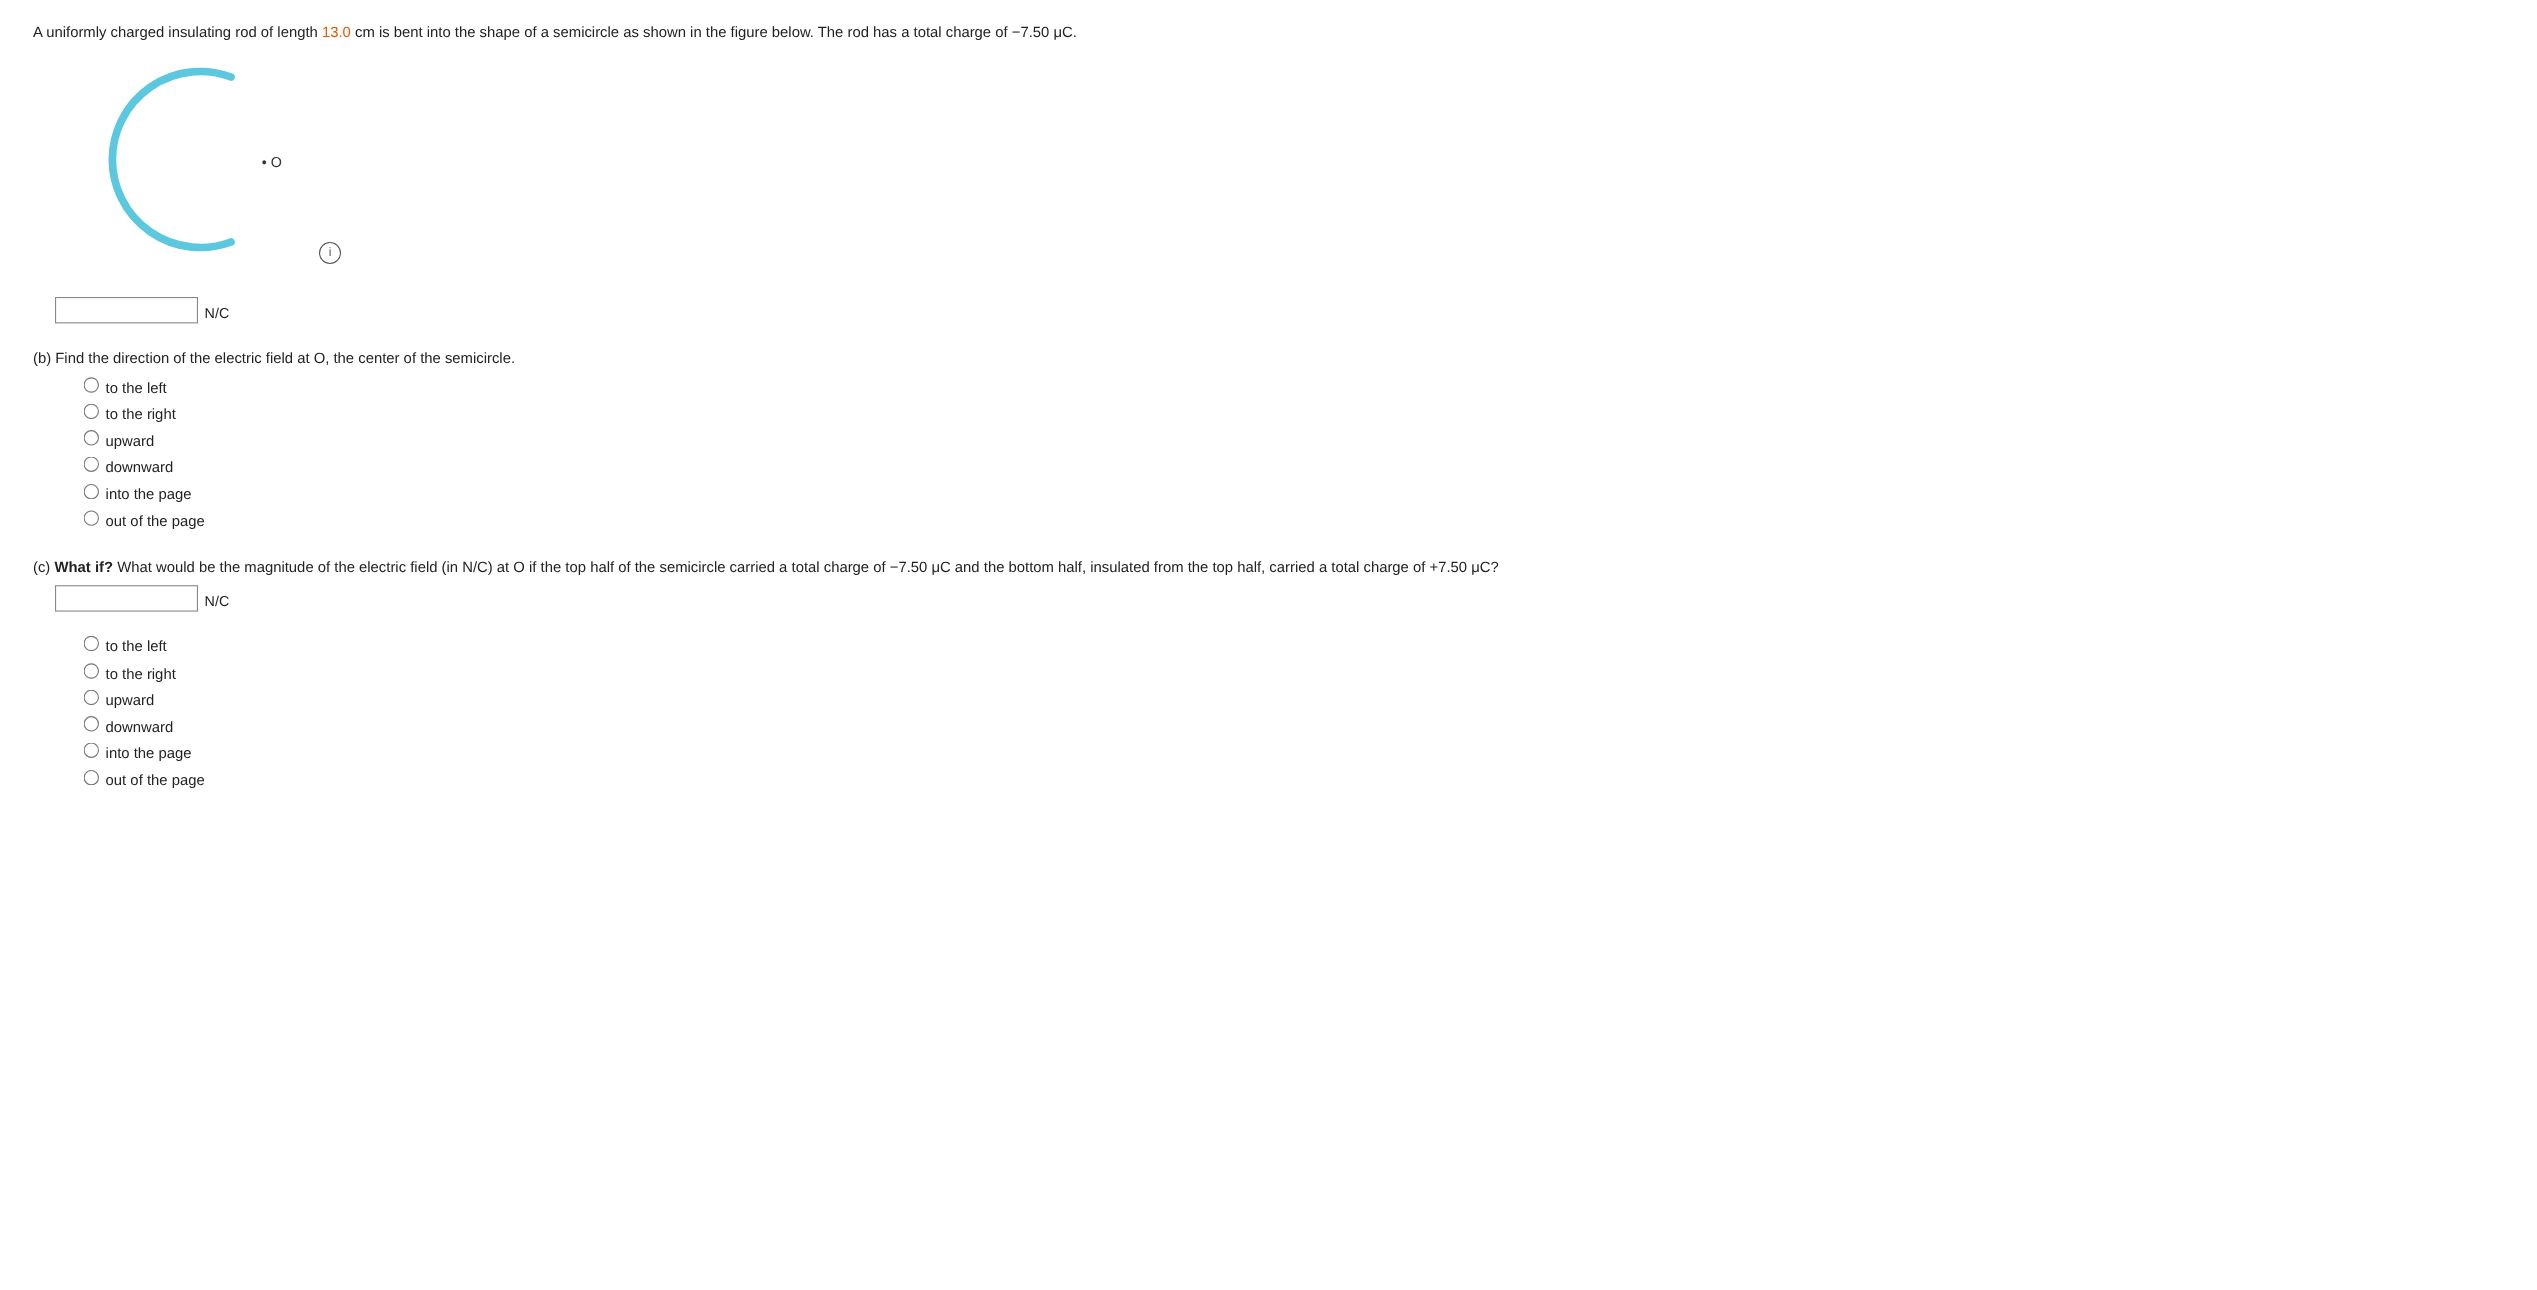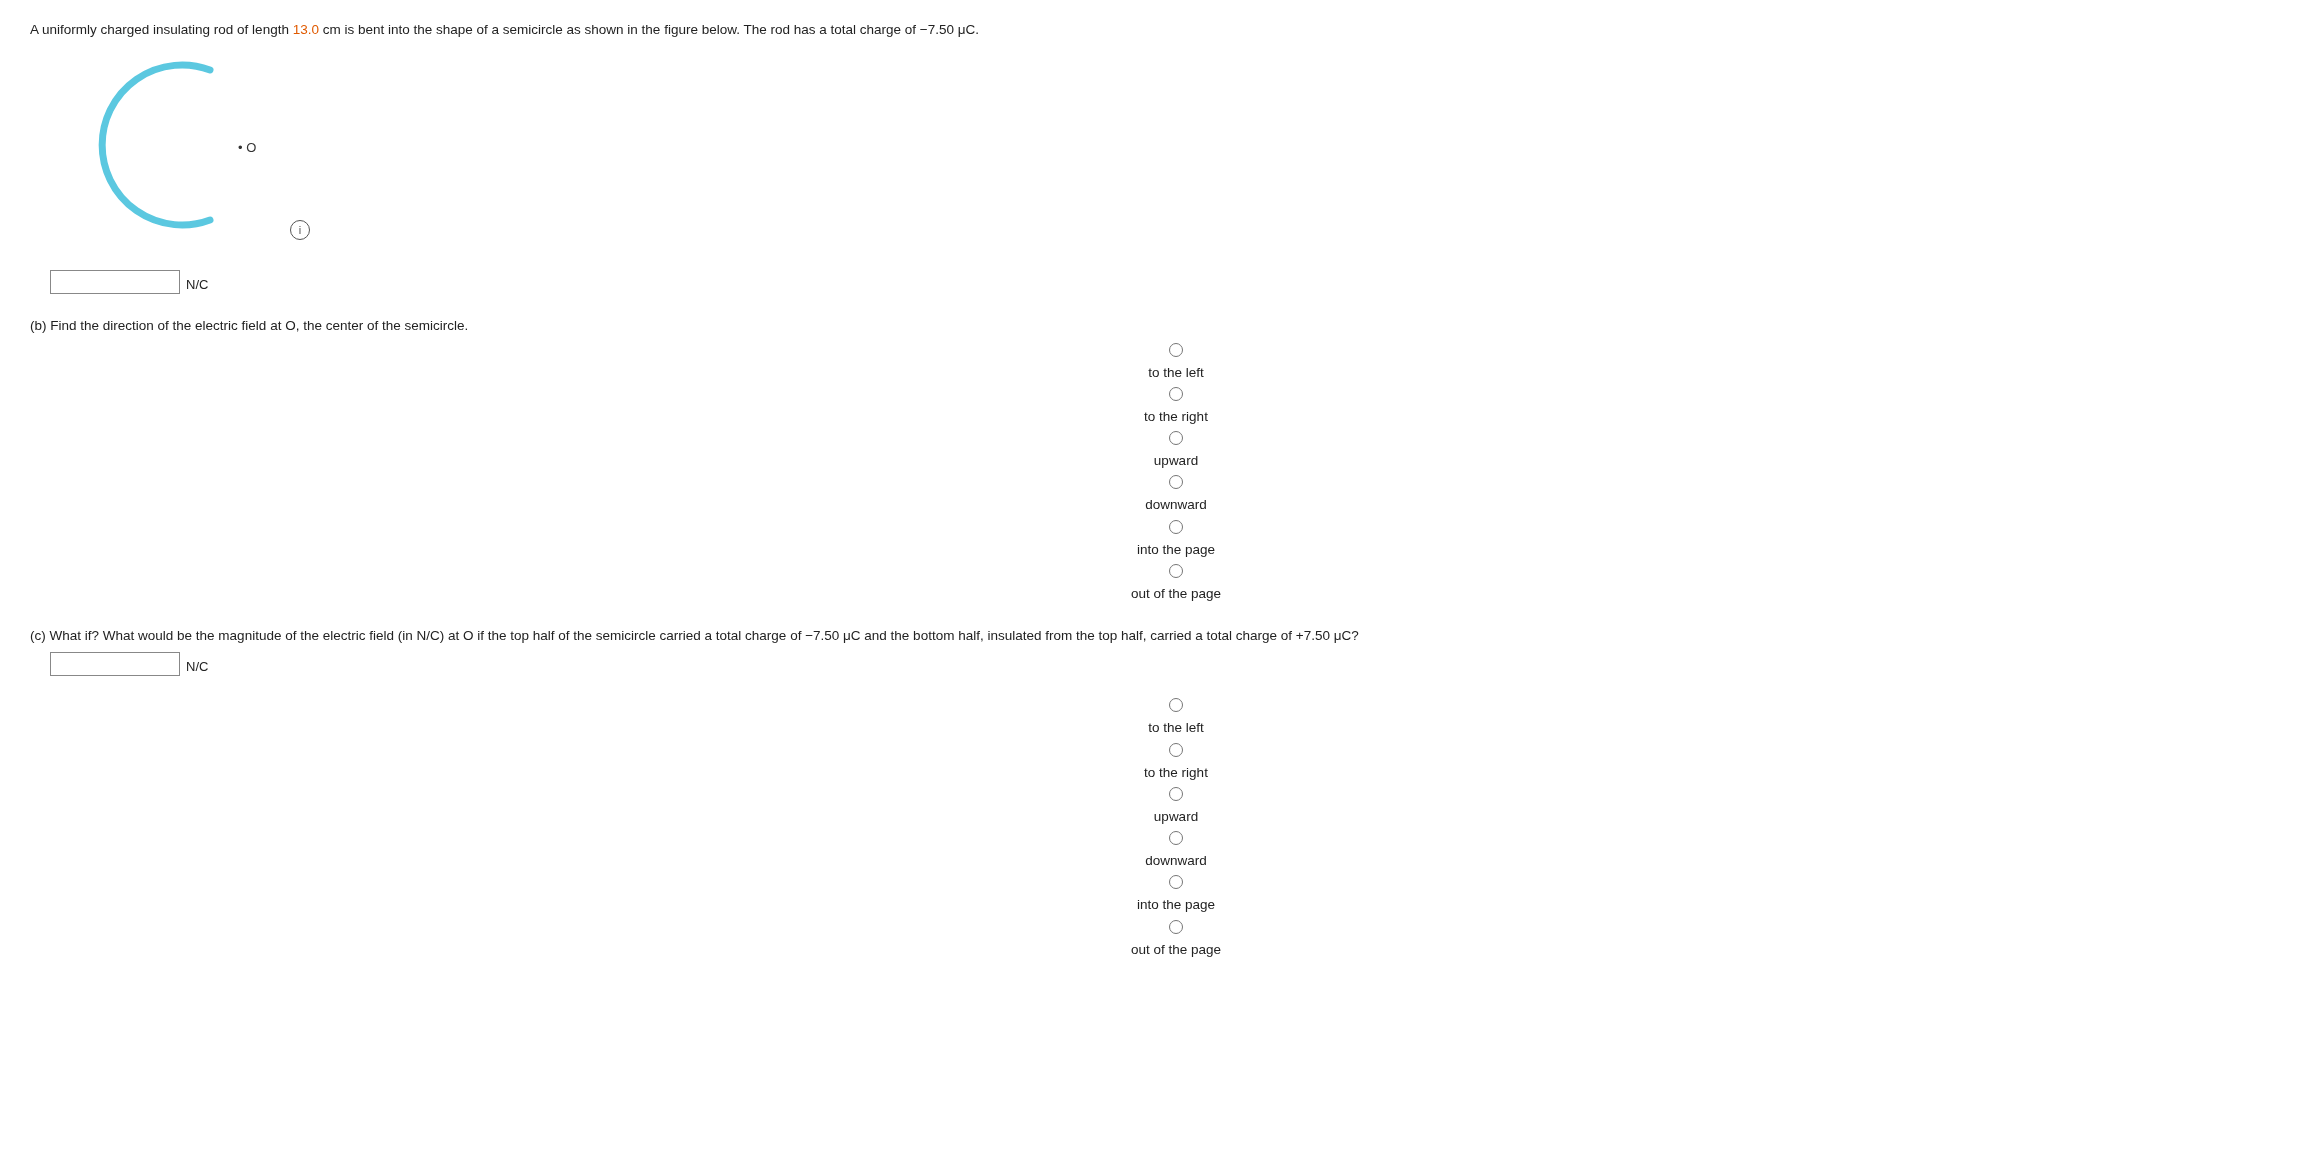--- a/index.html
+++ b/index.html
@@ -84,33 +84,32 @@
     }
     .radio-group {
       margin-top: 4px;
       margin-left: 46px;
       display: flex;
       flex-direction: column;
       gap: 4px;
     }
     .radio-option {
       display: flex;
-      align-items: center;
+      align-items: flex-start;
       gap: 6px;
       font-size: 13.5px;
-      flex-direction: column;
     }
     .radio-option input[type="radio"] {
       width: 14px;
       height: 14px;
       cursor: pointer;
       accent-color: #555;
     }
     .whatif-bold {
-      font-weight: normal;
+      font-weight: bold;
       margin-top: 16px;
     }
   </style>
 </head>
 <body>
 
 <div class="problem-text">
   <span>A uniformly charged insulating rod of length </span><span class="highlight">13.0</span><span> cm is bent into the shape of a semicircle as shown in the figure below. The rod has a total charge of −7.50 μC.</span>
 </div>
 

